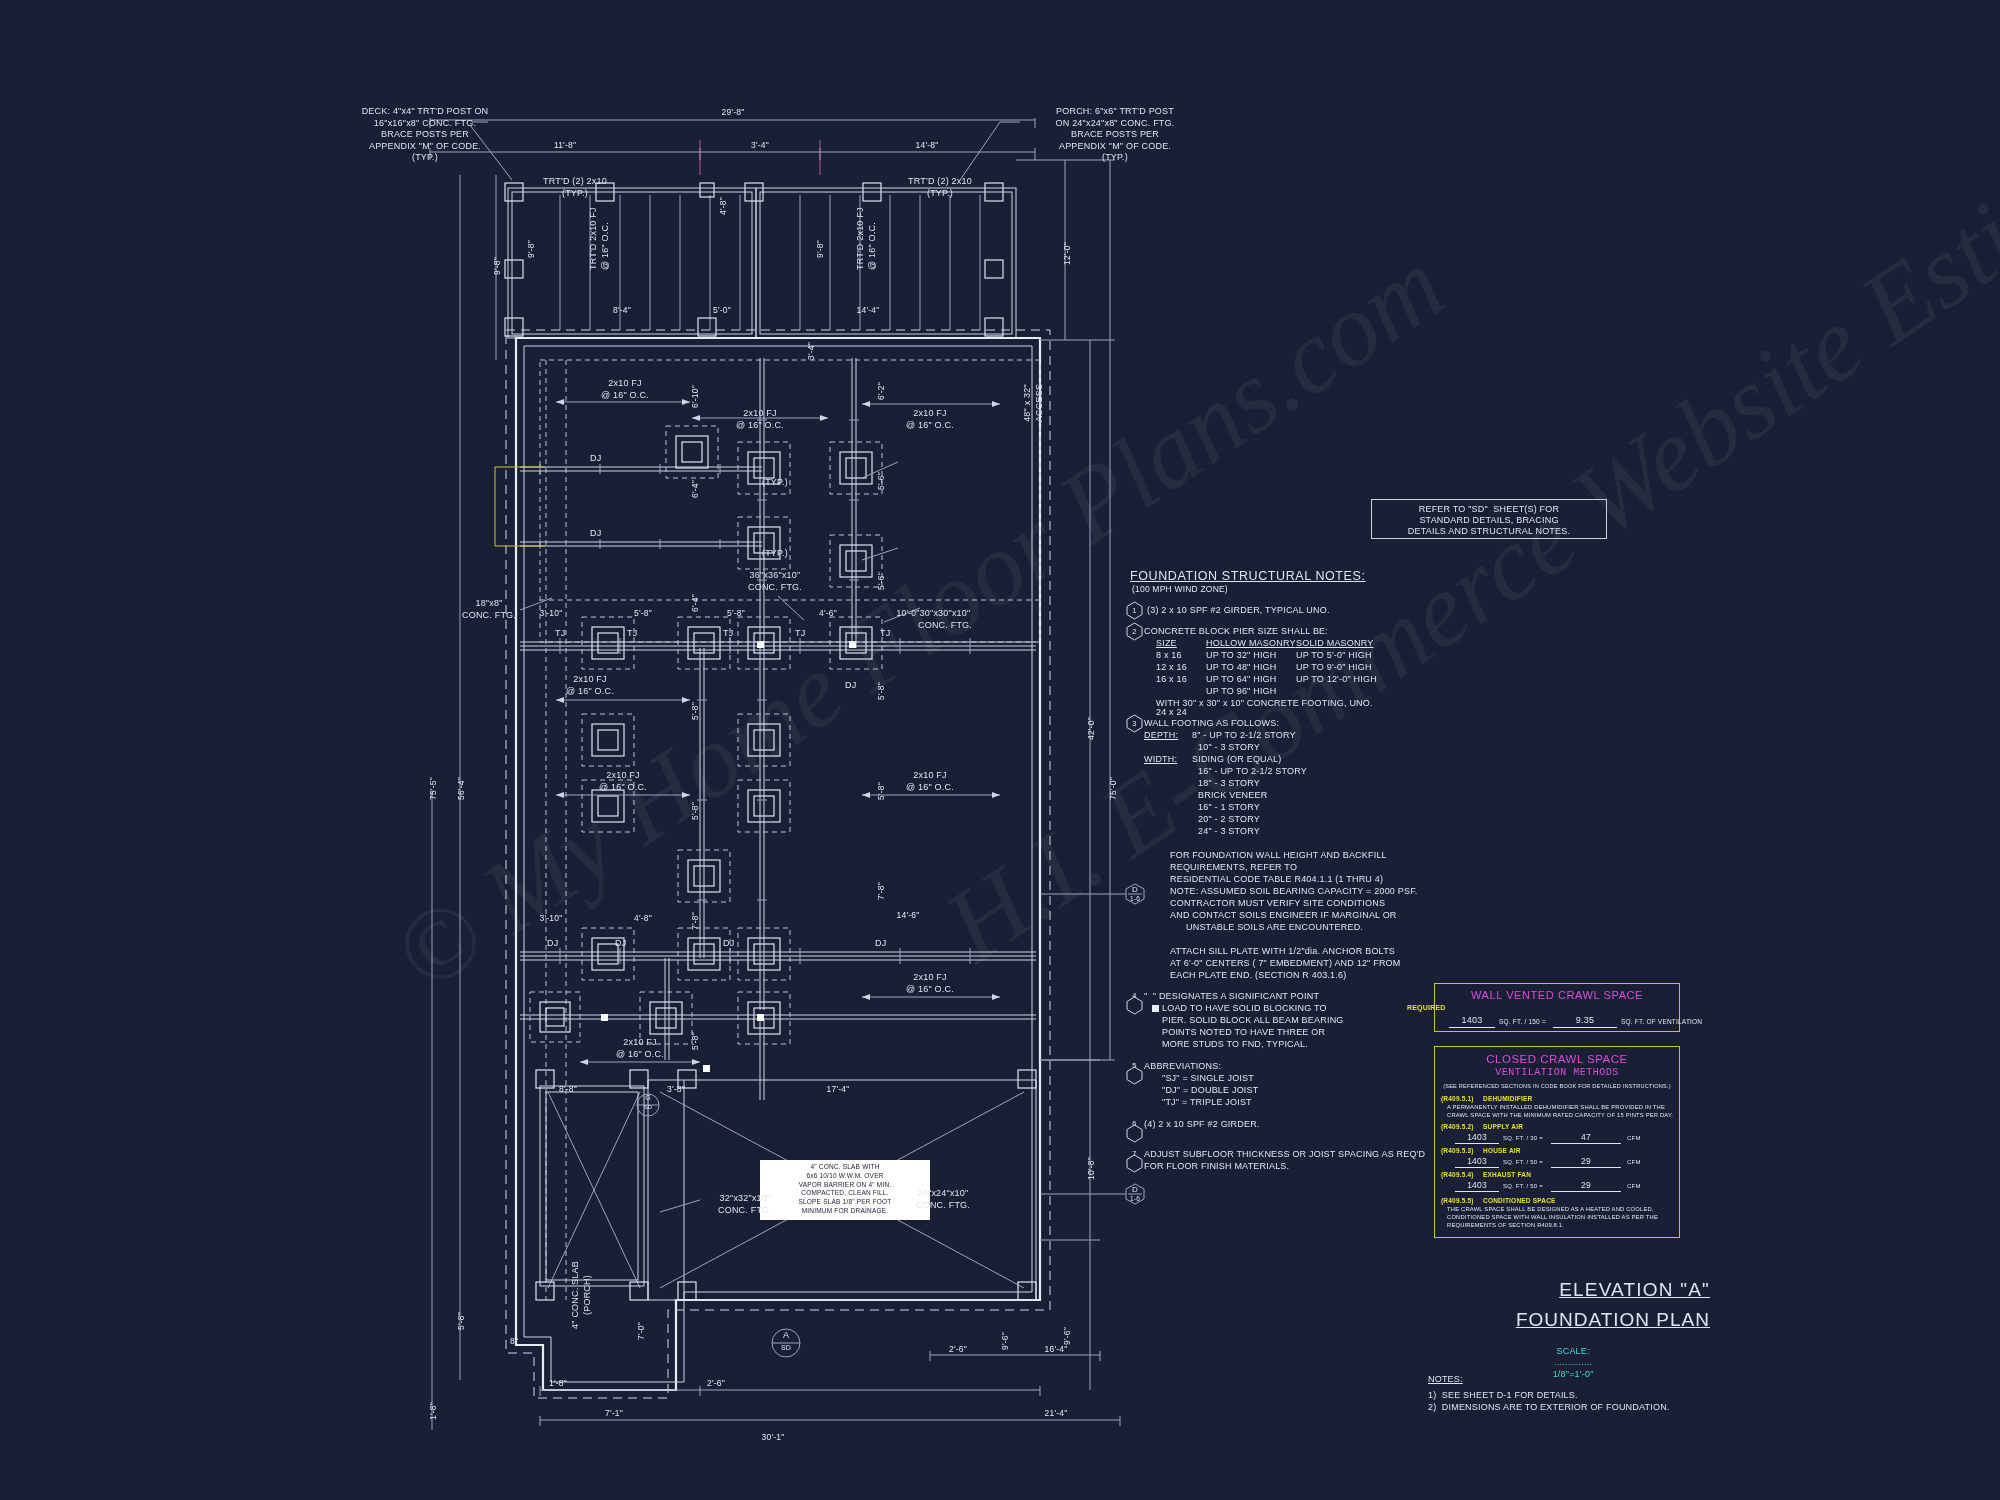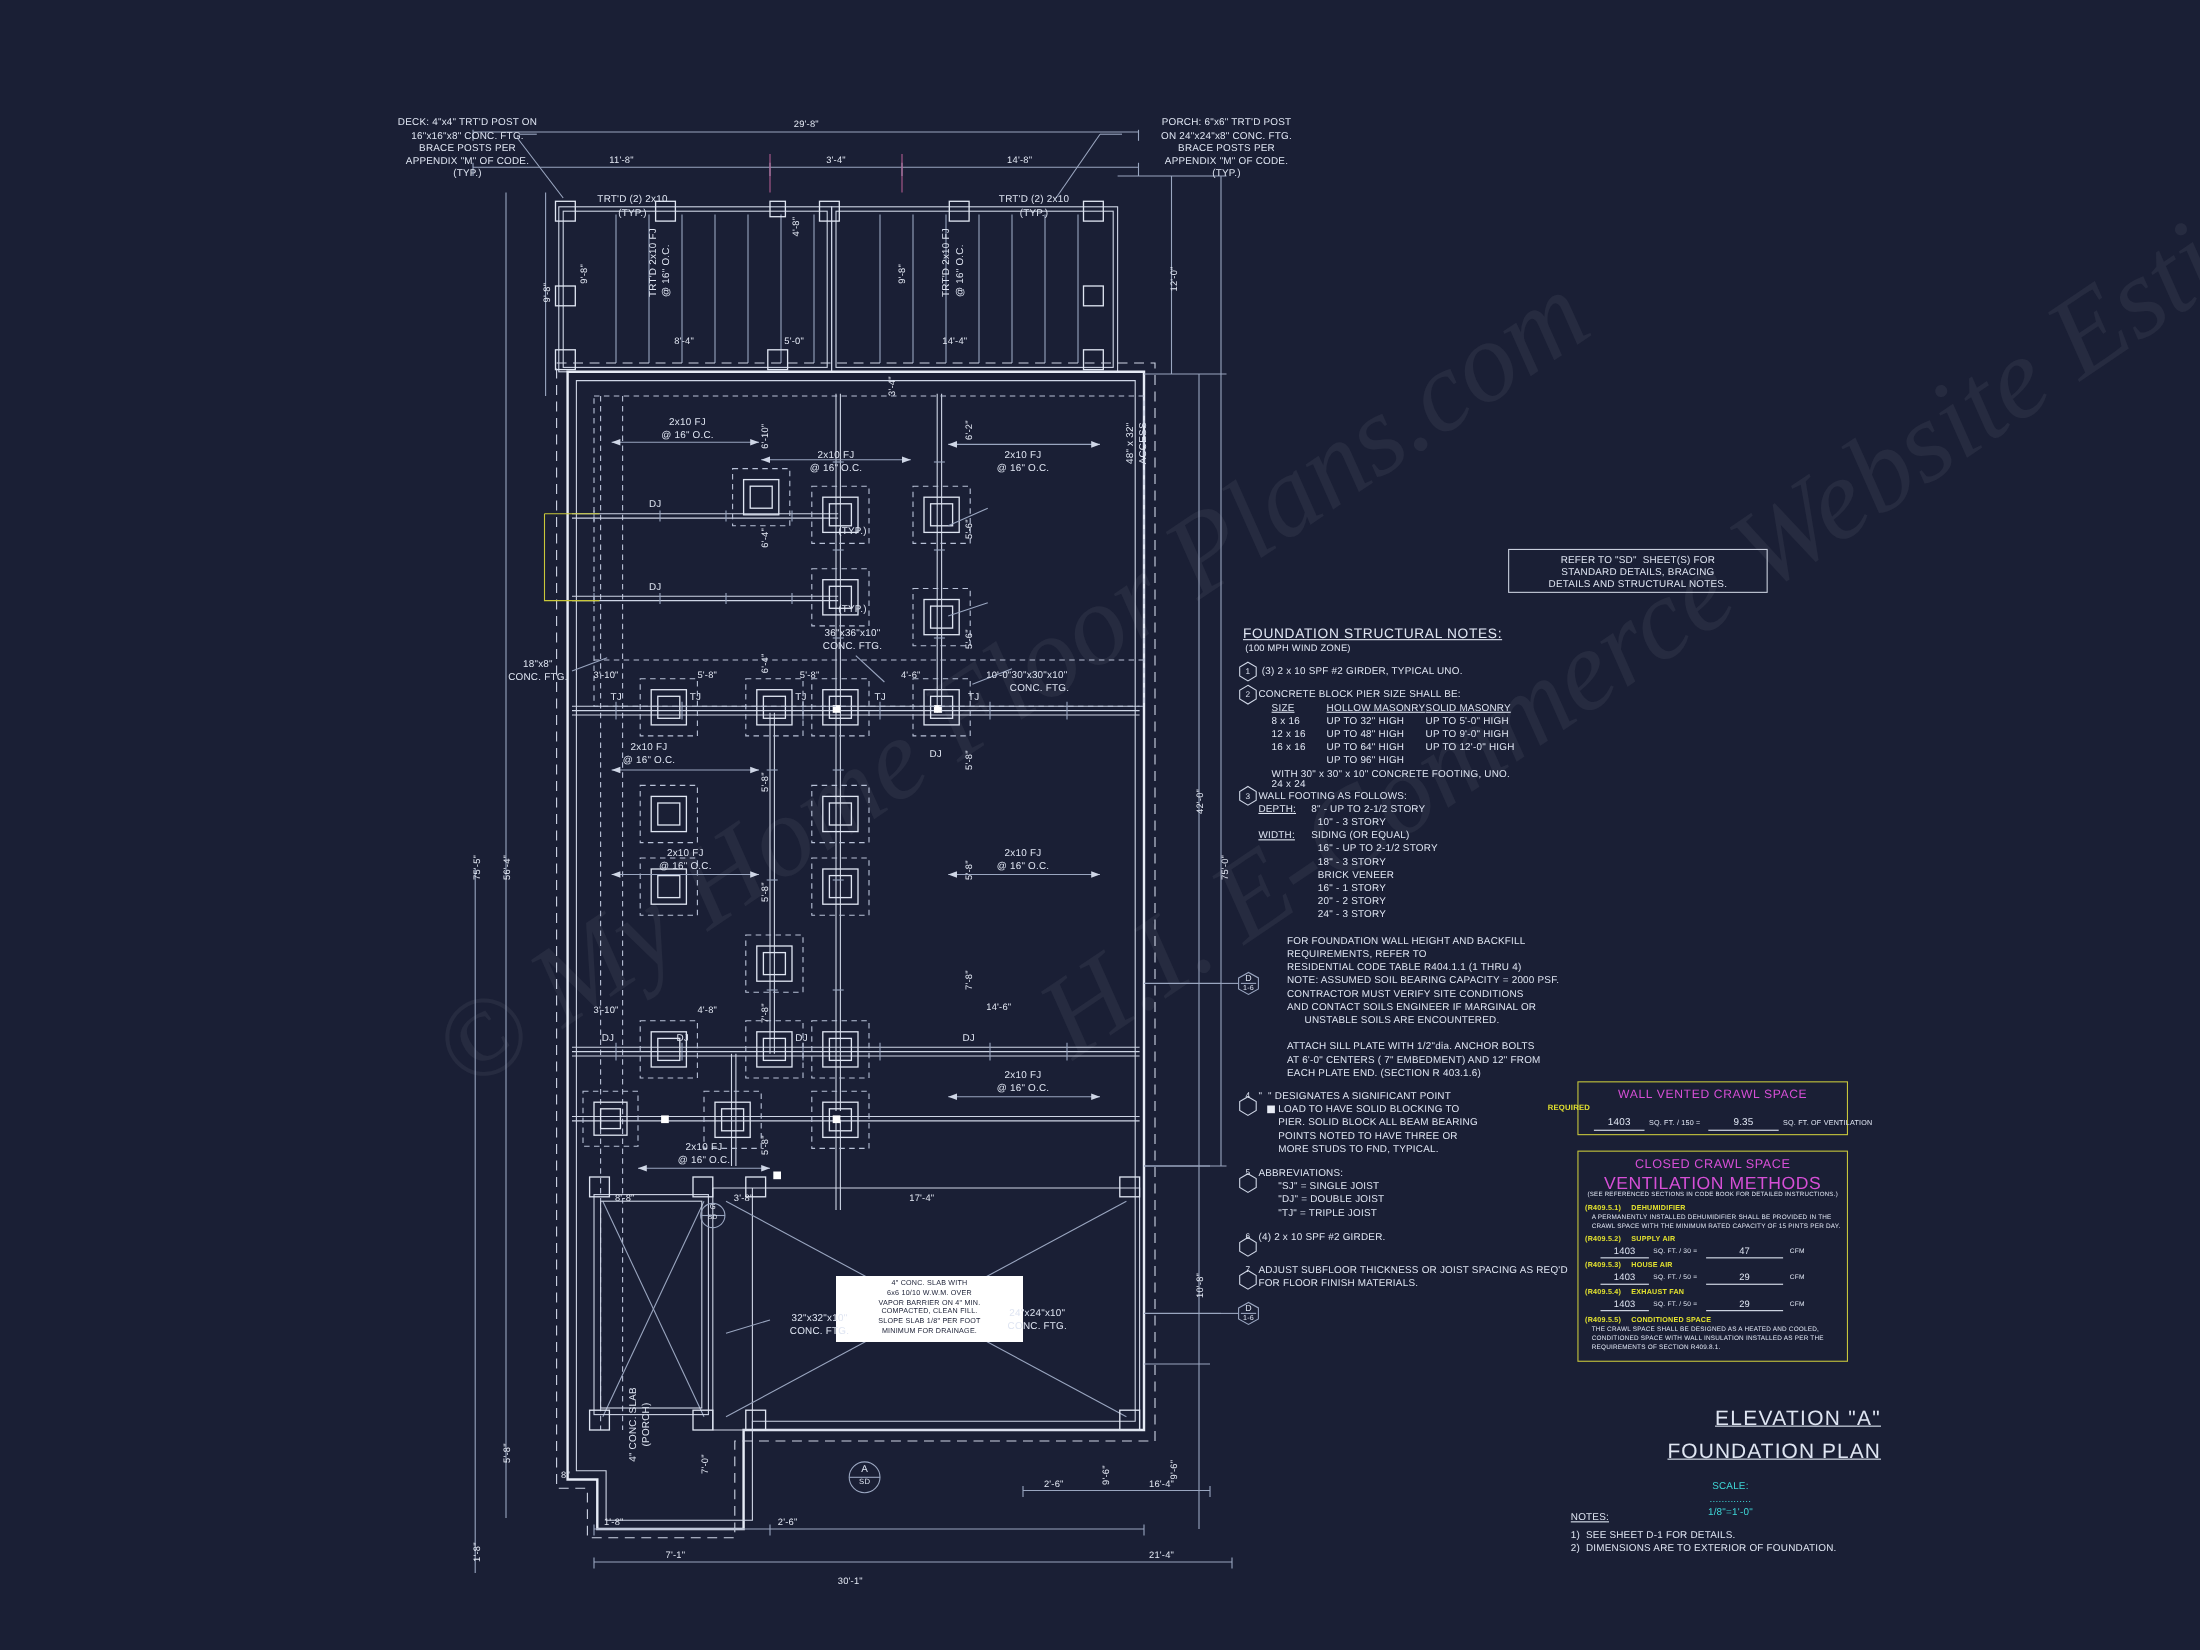--- a/index.html
+++ b/index.html
@@ -659,21 +659,21 @@
     <div class="t c mgtitle" style="left:0;top:4px;width:244px;font-size:11px;letter-spacing:.6px;">WALL VENTED CRAWL SPACE</div>
     <div class="t ylab" style="left:-28px;top:20px;font-size:7px;font-weight:bold;">REQUIRED</div>
     <div class="t c" style="left:14px;top:31px;width:46px;font-size:9px;border-bottom:1px solid #dfe5f2;">1403</div>
     <div class="t" style="left:64px;top:34px;font-size:6.5px;">SQ. FT. / 150 =</div>
     <div class="t c" style="left:118px;top:31px;width:64px;font-size:9px;border-bottom:1px solid #dfe5f2;">9.35</div>
     <div class="t" style="left:186px;top:34px;font-size:6.5px;">SQ. FT. OF VENTILATION</div>
   </div>
 
   <div class="ybox" style="left:1434px;top:1046px;width:244px;height:190px;">
     <div class="t c mgtitle" style="left:0;top:5px;width:244px;font-size:11.5px;letter-spacing:.5px;">CLOSED CRAWL SPACE</div>
-    <div class="t c mgtitle" style="left:0;top:20px;width:244px;font-size:16px;letter-spacing:.5px;">VENTILATION METHODS</div>
+    <div class="t c mgtitle" style="left:0;top:20px;width:244px;font-size:10px;letter-spacing:.5px;font-family:Liberation Mono, monospace;">VENTILATION METHODS</div>
     <div class="t c" style="left:0;top:36px;width:244px;font-size:5.6px;">(SEE REFERENCED SECTIONS IN CODE BOOK FOR DETAILED INSTRUCTIONS.)</div>
 
     <div class="t ylab" style="left:6px;top:48px;font-size:6.5px;font-weight:bold;">(R409.5.1)</div>
     <div class="t ylab" style="left:48px;top:48px;font-size:6.5px;font-weight:bold;">DEHUMIDIFIER</div>
     <div class="t" style="left:12px;top:57px;font-size:5.8px;">A PERMANENTLY INSTALLED DEHUMIDIFIER SHALL BE PROVIDED IN THE</div>
     <div class="t" style="left:12px;top:65px;font-size:5.8px;">CRAWL SPACE WITH THE MINIMUM RATED CAPACITY OF 15 PINTS PER DAY.</div>
 
     <div class="t ylab" style="left:6px;top:76px;font-size:6.5px;font-weight:bold;">(R409.5.2)</div>
     <div class="t ylab" style="left:48px;top:76px;font-size:6.5px;font-weight:bold;">SUPPLY AIR</div>
     <div class="t c" style="left:20px;top:85px;width:44px;font-size:8.5px;border-bottom:1px solid #dfe5f2;">1403</div>

